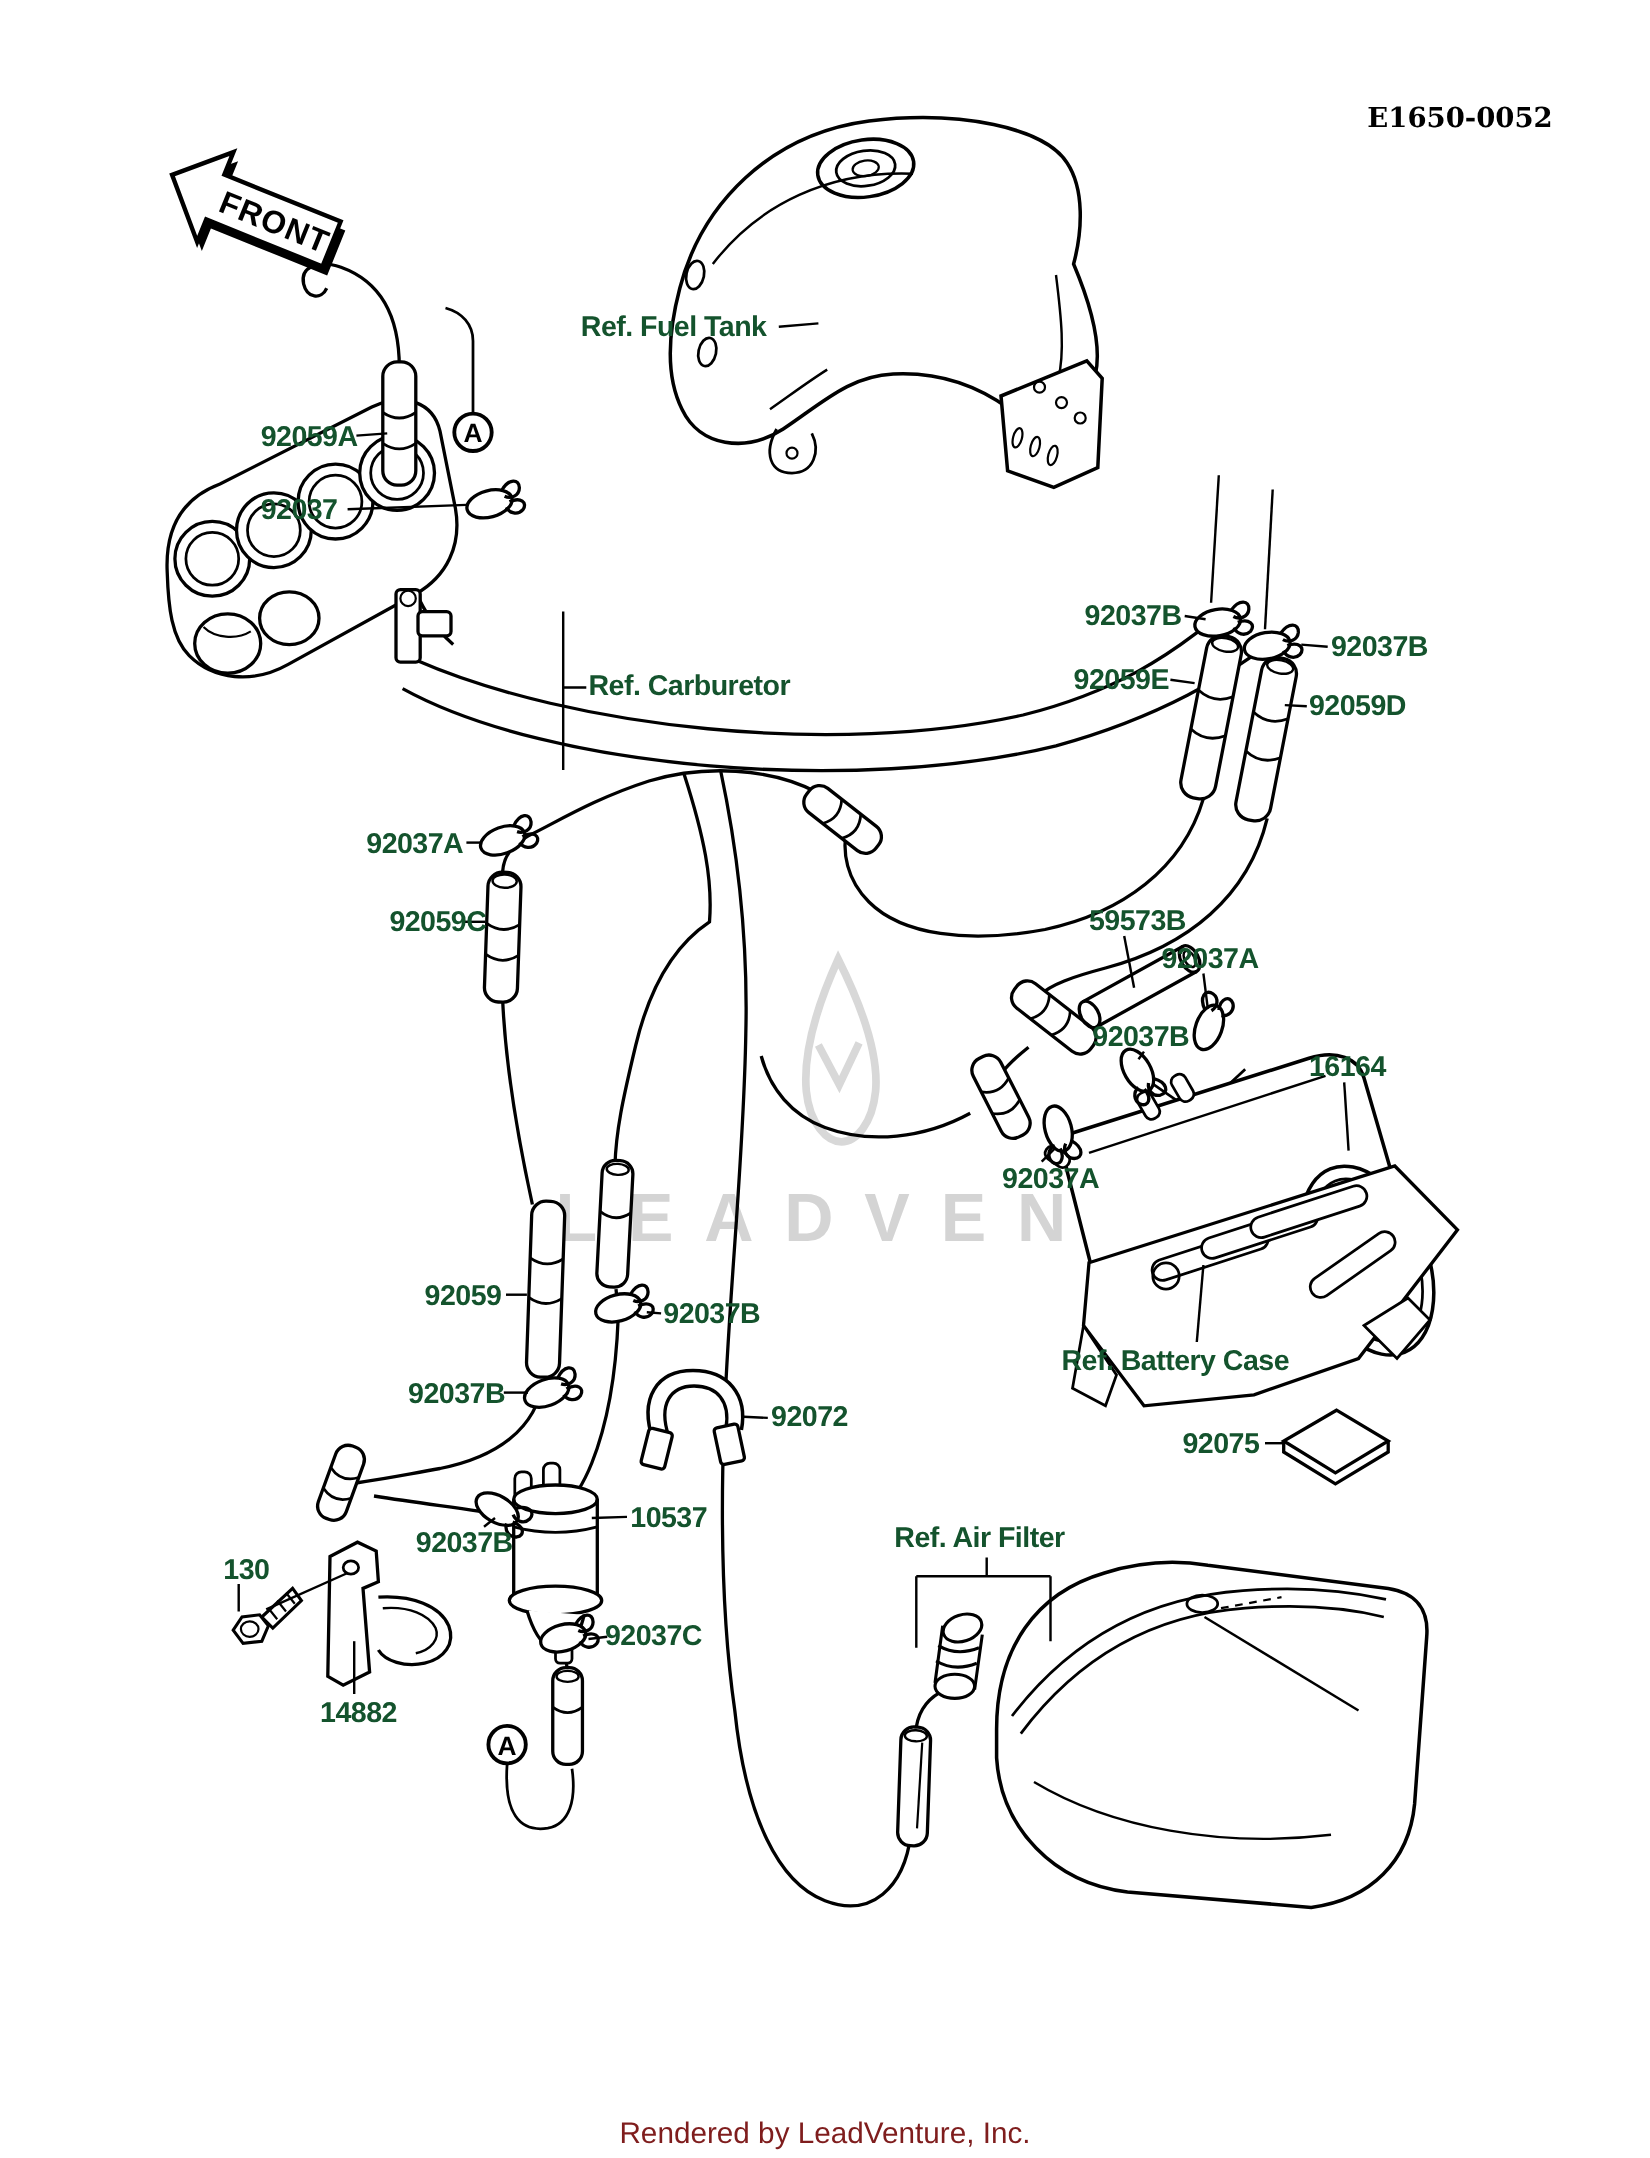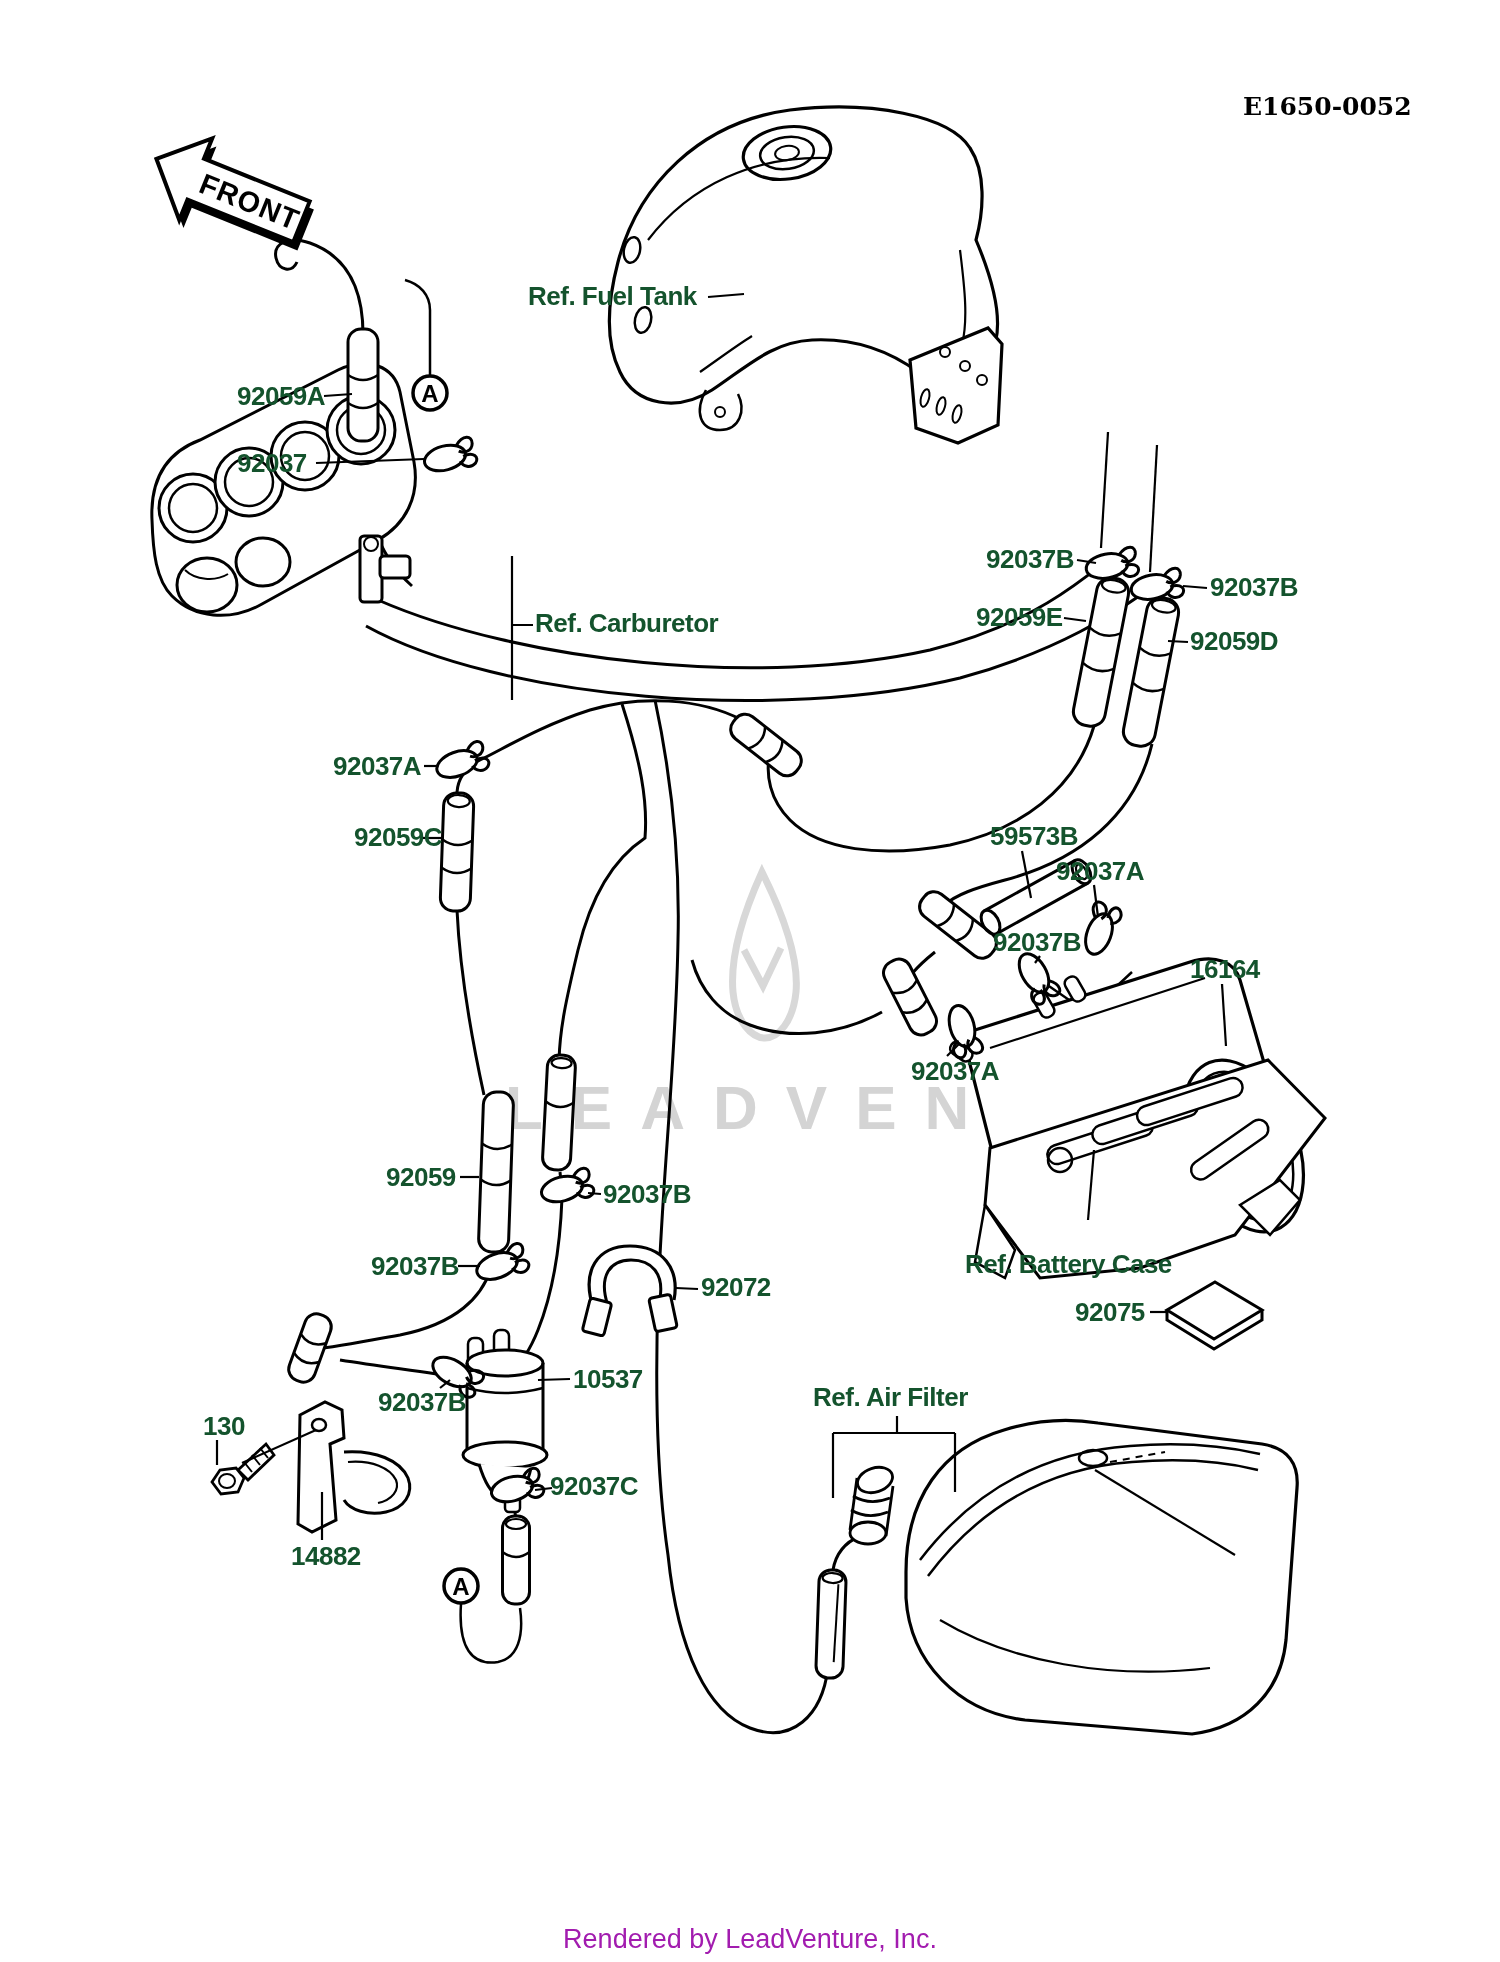--- a/index.html
+++ b/index.html
@@ -4,21 +4,21 @@
 <style>
   html,body{margin:0;padding:0;background:#fff;}
   #page{position:relative;width:1500px;height:1962px;background:#ffffff;overflow:hidden;
         font-family:"Liberation Sans",sans-serif;}
   #art{position:absolute;left:0;top:0;z-index:2;}
   .part-label{position:absolute;font:bold 26px/1.05 "Liberation Sans",sans-serif;
       letter-spacing:-0.5px;color:#14532d;white-space:nowrap;z-index:4;}
   #diagram-code{position:absolute;left:1243px;top:92px;font:bold 25px "DejaVu Serif",serif;
       color:#000;z-index:4;}
   #footer-credit{position:absolute;left:0;right:0;top:1924px;text-align:center;
-      font:27px "Liberation Sans",sans-serif;color:#a21caf;z-index:4;}
+      font:27px "Liberation Sans",sans-serif;color:#7f1d1d;z-index:4;}
   #watermark-text{position:absolute;left:505px;top:1072px;font:bold 62px "Liberation Sans",sans-serif;
       letter-spacing:28px;color:#d4d4d4;z-index:1;}
   svg *{vector-effect:non-scaling-stroke;}
 </style>
 </head>
 <body>
 
 <div id="page">
 
   <div id="watermark-text">LEADVENTURE</div>
@@ -314,21 +314,21 @@
       <div class="part-label" style="left: 1210px; top: 574px;">92037B</div>
       <div class="part-label" style="left: 976px; top: 604px;">92059E</div>
       <div class="part-label" style="left: 1190px; top: 628px;">92059D</div>
       <div class="part-label" style="left: 333px; top: 753px;">92037A</div>
       <div class="part-label" style="left: 330px; top: 824px; margin-left: 24px;">92059C</div>
       <div class="part-label" style="left: 990px; top: 823px;">59573B</div>
       <div class="part-label" style="left: 1056px; top: 858px;">92037A</div>
       <div class="part-label" style="left: 993px; top: 929px;">92037B</div>
       <div class="part-label" style="left: 1190px; top: 956px;">16164</div>
       <div class="part-label" style="left: 911px; top: 1058px;">92037A</div>
-      <div class="part-label" style="left: 965px; top: 1223px; margin-top: 28px;">Ref. Battery Case</div>
+      <div class="part-label" style="left: 965px; top: 1223px;">Ref. Battery Case</div>
       <div class="part-label" style="left: 1075px; top: 1299px;">92075</div>
       <div class="part-label" style="left: 386px; top: 1164px;">92059</div>
       <div class="part-label" style="left: 603px; top: 1181px;">92037B</div>
       <div class="part-label" style="left: 371px; top: 1253px;">92037B</div>
       <div class="part-label" style="left: 701px; top: 1274px;">92072</div>
       <div class="part-label" style="left: 573px; top: 1366px;">10537</div>
       <div class="part-label" style="left: 378px; top: 1389px;">92037B</div>
       <div class="part-label" style="left: 813px; top: 1384px;">Ref. Air Filter</div>
       <div class="part-label" style="left: 203px; top: 1413px;">130</div>
       <div class="part-label" style="left: 550px; top: 1473px;">92037C</div>

